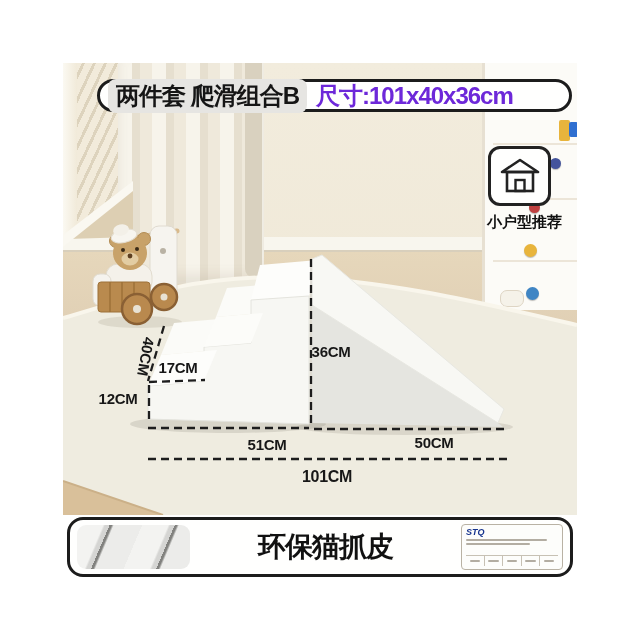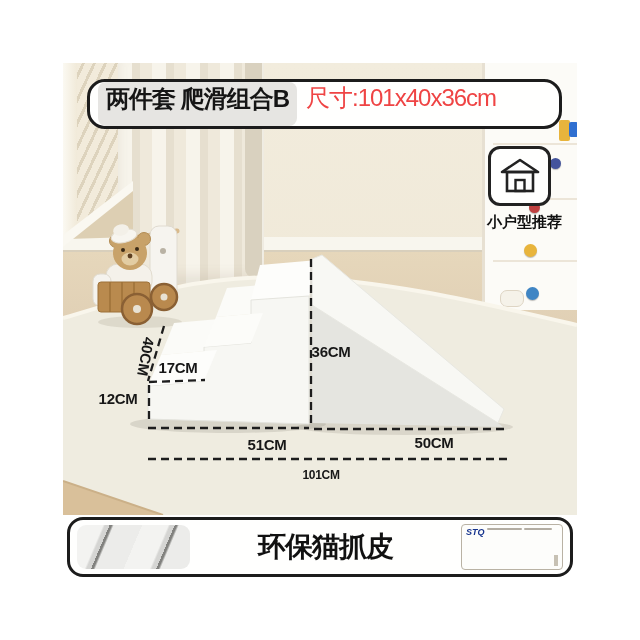--- a/index.html
+++ b/index.html
@@ -21,38 +21,38 @@
   .cabinet{left:419px;top:0;width:95px;height:247px;background:#fcfbf7;border-left:3px solid #e7e0d2;}
   .seam{position:absolute;left:8px;right:0;height:2px;background:#ece5d8;}
   .knob{position:absolute;border-radius:50%;box-shadow:0 1px 1px rgba(0,0,0,.25);}
   .cab-foot{left:437px;top:227px;width:22px;height:15px;border-radius:7px;background:#f5f2e9;border:1px solid #ded5c4;}
   .toy{position:absolute;border-radius:2px;}
   .scene-svg{position:absolute;left:0;top:0;}
   
   .dim{position:absolute;font-weight:900;font-size:15px;color:#171717;letter-spacing:-.3px;
        text-align:center;white-space:nowrap;}
   
-  .top-banner{position:absolute;left:87px;top:79px;width:475px;height:50px;background:#fffffe;
-      border:3px solid #1c1c1c;border-radius:18px;box-sizing:border-box;display:flex;
+  .top-banner{position:absolute;left:97px;top:79px;width:475px;height:33px;background:#fffffe;
+      border:3px solid #1c1c1c;border-radius:18px;box-sizing:border-box;display:flex;align-items:center;
       padding:0 8px;gap:9px;}
   .chip{background:#e6e5e2;border-radius:8px;padding:1px 8px;font-weight:900;font-size:24px;color:#151515;
       letter-spacing:-1px;white-space:nowrap;}
-  .size-txt{font-weight:400;font-size:24px;color:#ef4444;letter-spacing:-1px;white-space:nowrap;}
+  .size-txt{font-weight:700;font-size:24px;color:#6d28d9;letter-spacing:-1px;white-space:nowrap;}
   .badge-card{position:absolute;left:488px;top:146px;width:63px;height:60px;background:#fffffe;
       border:3px solid #222;border-radius:12px;box-sizing:border-box;display:flex;align-items:center;justify-content:center;}
   .badge-caption{position:absolute;left:478px;top:213px;width:84px;text-align:right;font-weight:900;
       font-size:15px;color:#111;letter-spacing:0;}
   .bottom-banner{position:absolute;left:67px;top:517px;width:506px;height:60px;background:#fffffe;
       border:3px solid #1c1c1c;border-radius:16px;box-sizing:border-box;display:flex;align-items:center;
       padding:0 7px;justify-content:space-between;}
   .swatch{width:113px;height:44px;border-radius:9px;flex:none;
       background:repeating-linear-gradient(113deg,#f3f3f1 0 24px,#d5d5d3 26px 30px,#82827f 30px 32px,#ececea 34px 60px);}
   .feat-txt{font-weight:900;font-size:28px;color:#111;letter-spacing:-1px;white-space:nowrap;}
   .cert{width:102px;height:46px;background:#fdfdfb;border:1px solid #b9b2a4;border-radius:4px;flex:none;
-      box-sizing:border-box;padding:3px 4px;display:flex;flex-direction:row;gap:2px;overflow:hidden;}
+      box-sizing:border-box;padding:3px 4px;display:flex;flex-direction:column;gap:2px;overflow:hidden;}
   .cert-brand{font-weight:900;font-style:italic;font-size:9px;color:#17348e;line-height:9px;}
   .bar{height:2px;background:#b3ada2;border-radius:1px;}
   .cert-table{margin-top:auto;display:flex;border-top:1px solid #c7c1b4;height:10px;}
   .cert-table>div{flex:1;border-right:1px solid #c7c1b4;display:flex;align-items:center;justify-content:center;}
   .cert-table>div:last-child{border-right:none;}
   .cert-table .bar{width:60%;height:2px;}
 </style>
 </head>
 <body>
 
@@ -141,21 +141,21 @@
         <line x1="248" y1="196" x2="248" y2="362"></line>
       </g>
     </svg>
 
     <div class="dim" style="left:53px;top:285px;width:60px;transform:rotate(100deg)">40CM</div>
     <div class="dim" style="left:89px;top:296px;width:52px">17CM</div>
     <div class="dim" style="left:29px;top:327px;width:52px">12CM</div>
     <div class="dim" style="left:242px;top:280px;width:52px">36CM</div>
     <div class="dim" style="left:178px;top:373px;width:52px">51CM</div>
     <div class="dim" style="left:345px;top:371px;width:52px">50CM</div>
-    <div class="dim" style="left:228px;top:405px;width:60px;font-size:12px">101CM</div>
+    <div class="dim" style="left:234px;top:405px;width:60px;font-size:16px">101CM</div>
   </div>
 
   <div class="top-banner">
     <span class="chip">两件套 爬滑组合B</span>
     <span class="size-txt">尺寸:101x40x36cm</span>
   </div>
 
   <div class="badge-card">
     <svg width="40" height="38" viewBox="0 0 40 38">
       <polygon points="20,3 38,15 2,15" fill="none" stroke="#222" stroke-width="2.6" stroke-linejoin="round"></polygon>

